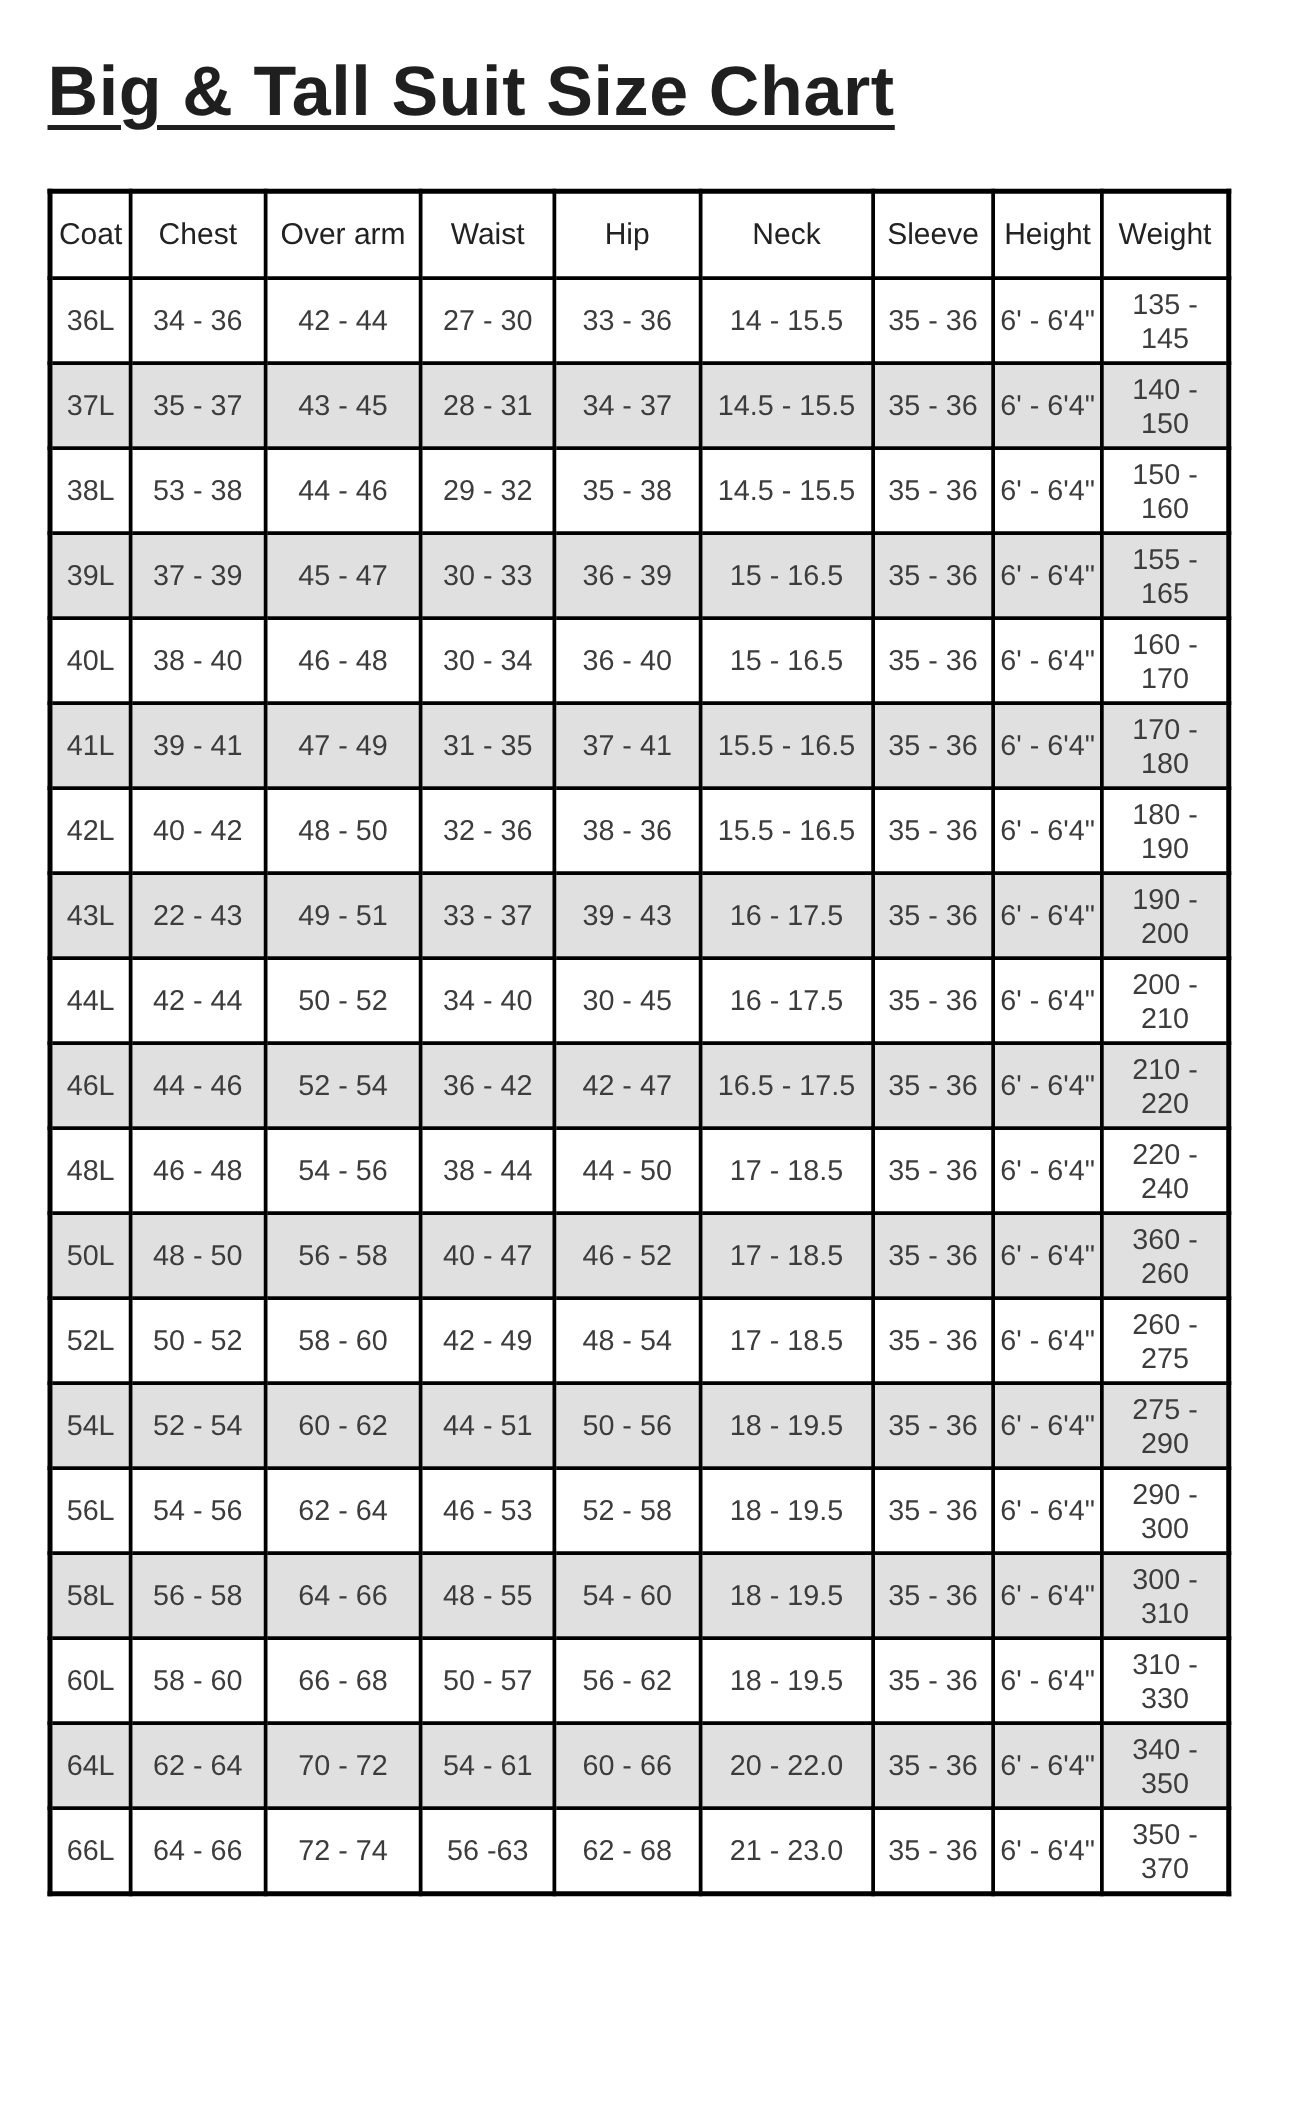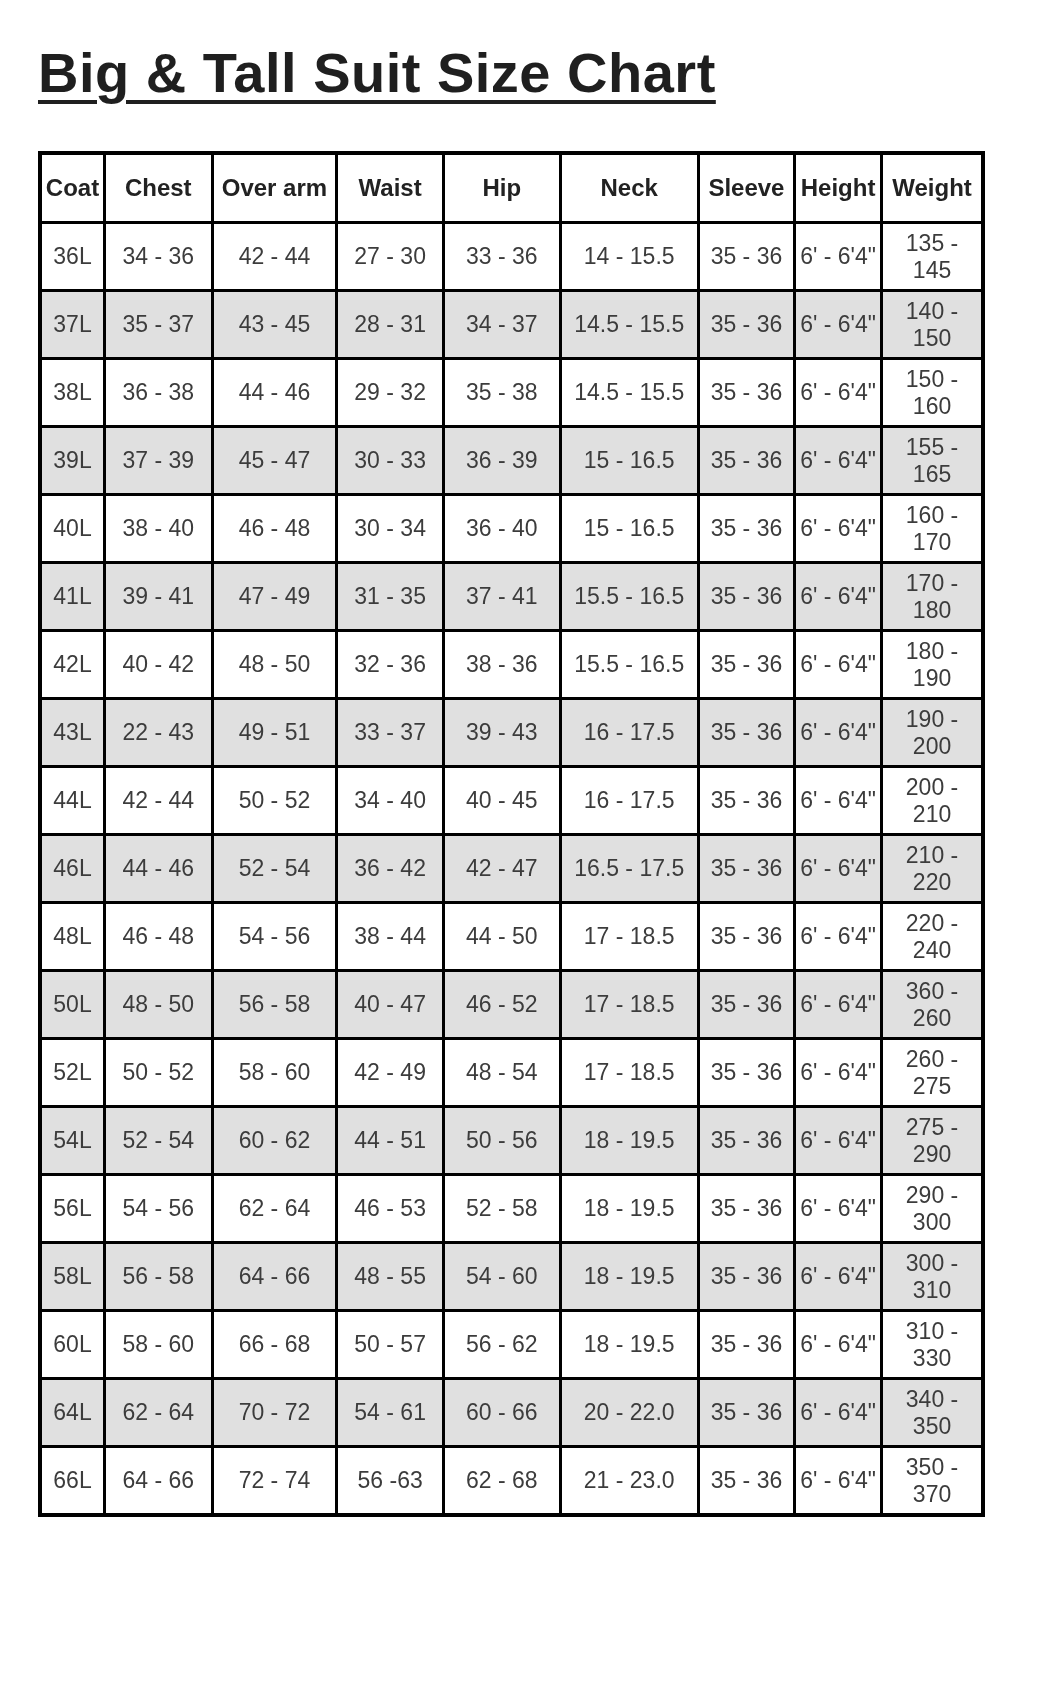--- a/index.html
+++ b/index.html
@@ -36,21 +36,21 @@
   .size-chart td {
     border: 3px solid #000000;
     text-align: center;
     vertical-align: middle;
     overflow: hidden;
     padding: 0 2px;
   }
   .size-chart th {
     height: 66px;
     font-size: 24px;
-    font-weight: 700;
+    font-weight: 400;
     color: #222222;
     background: #ffffff;
   }
   .size-chart td {
     height: 65px;
     font-size: 23px;
     font-weight: 400;
     color: #3c3c3c;
     background: #ffffff;
   }
@@ -118,21 +118,21 @@
         <td>43 - 45</td>
         <td>28 - 31</td>
         <td>34 - 37</td>
         <td>14.5 - 15.5</td>
         <td>35 - 36</td>
         <td>6' - 6'4"</td>
         <td>140 - 150</td>
       </tr>
       <tr>
         <td>38L</td>
-        <td>36 - 38</td>
+        <td>53 - 38</td>
         <td>44 - 46</td>
         <td>29 - 32</td>
         <td>35 - 38</td>
         <td>14.5 - 15.5</td>
         <td>35 - 36</td>
         <td>6' - 6'4"</td>
         <td>150 - 160</td>
       </tr>
       <tr>
         <td>39L</td>
@@ -187,21 +187,21 @@
         <td>16 - 17.5</td>
         <td>35 - 36</td>
         <td>6' - 6'4"</td>
         <td>190 - 200</td>
       </tr>
       <tr>
         <td>44L</td>
         <td>42 - 44</td>
         <td>50 - 52</td>
         <td>34 - 40</td>
-        <td>40 - 45</td>
+        <td>30 - 45</td>
         <td>16 - 17.5</td>
         <td>35 - 36</td>
         <td>6' - 6'4"</td>
         <td>200 - 210</td>
       </tr>
       <tr>
         <td>46L</td>
         <td>44 - 46</td>
         <td>52 - 54</td>
         <td>36 - 42</td>

